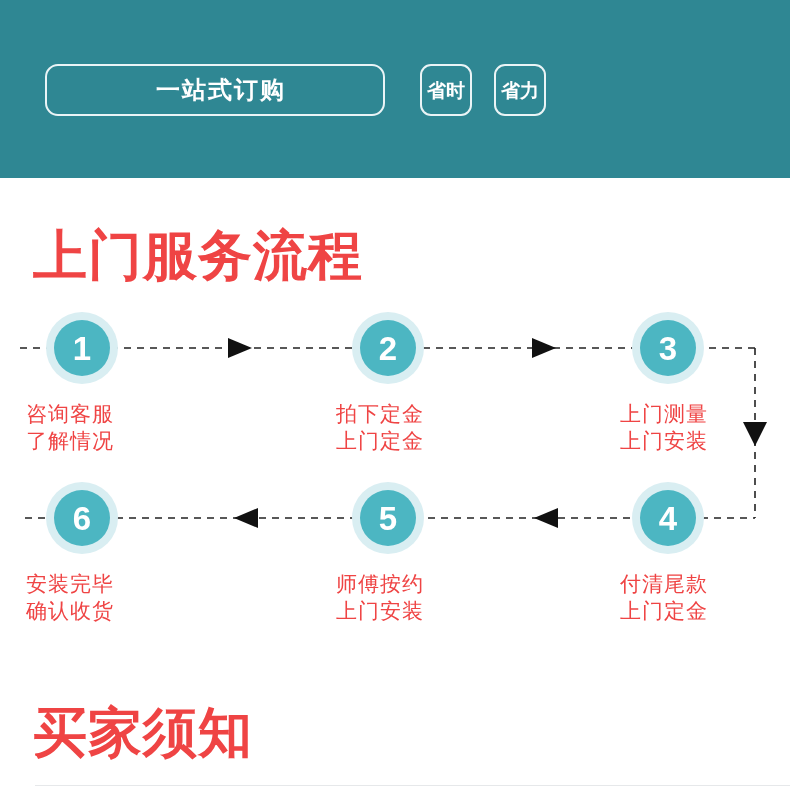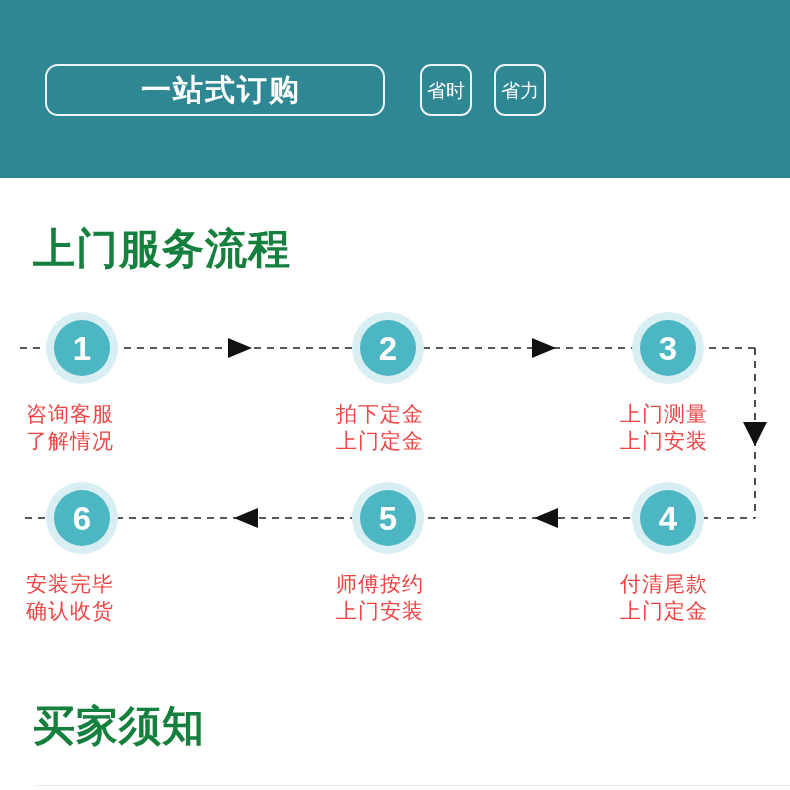--- a/index.html
+++ b/index.html
@@ -35,21 +35,21 @@
     height: 52px;
     box-sizing: border-box;
     border: 2px solid #eaf4f6;
     border-radius: 13px;
     display: flex;
     align-items: center;
     justify-content: center;
   }
   .header-pill-text {
     color: #ffffff;
-    font-size: 30px;
+    font-size: 24px;
     font-weight: bold;
     letter-spacing: 2px;
     line-height: 1;
     margin-left: 12px;
   }
   .badge-row {
     position: absolute;
     left: 420px;
     top: 64px;
     display: flex;
@@ -61,30 +61,30 @@
     box-sizing: border-box;
     border: 2px solid #eaf4f6;
     border-radius: 11px;
     display: flex;
     align-items: center;
     justify-content: center;
   }
   .badge-text {
     color: #ffffff;
     font-size: 19px;
-    font-weight: normal;
+    font-weight: bold;
     line-height: 1;
     letter-spacing: 0px;
   }
 
   
   .section-title {
     position: absolute;
-    color: #15803d;
-    font-size: 42px;
+    color: #ef4444;
+    font-size: 54px;
     font-weight: bold;
     letter-spacing: 1px;
     line-height: 1;
     white-space: nowrap;
   }
   #flow-title { left: 33px; top: 228px; }
   #notice-title { left: 33px; top: 705px; }
 
   .divider {
     position: absolute;

